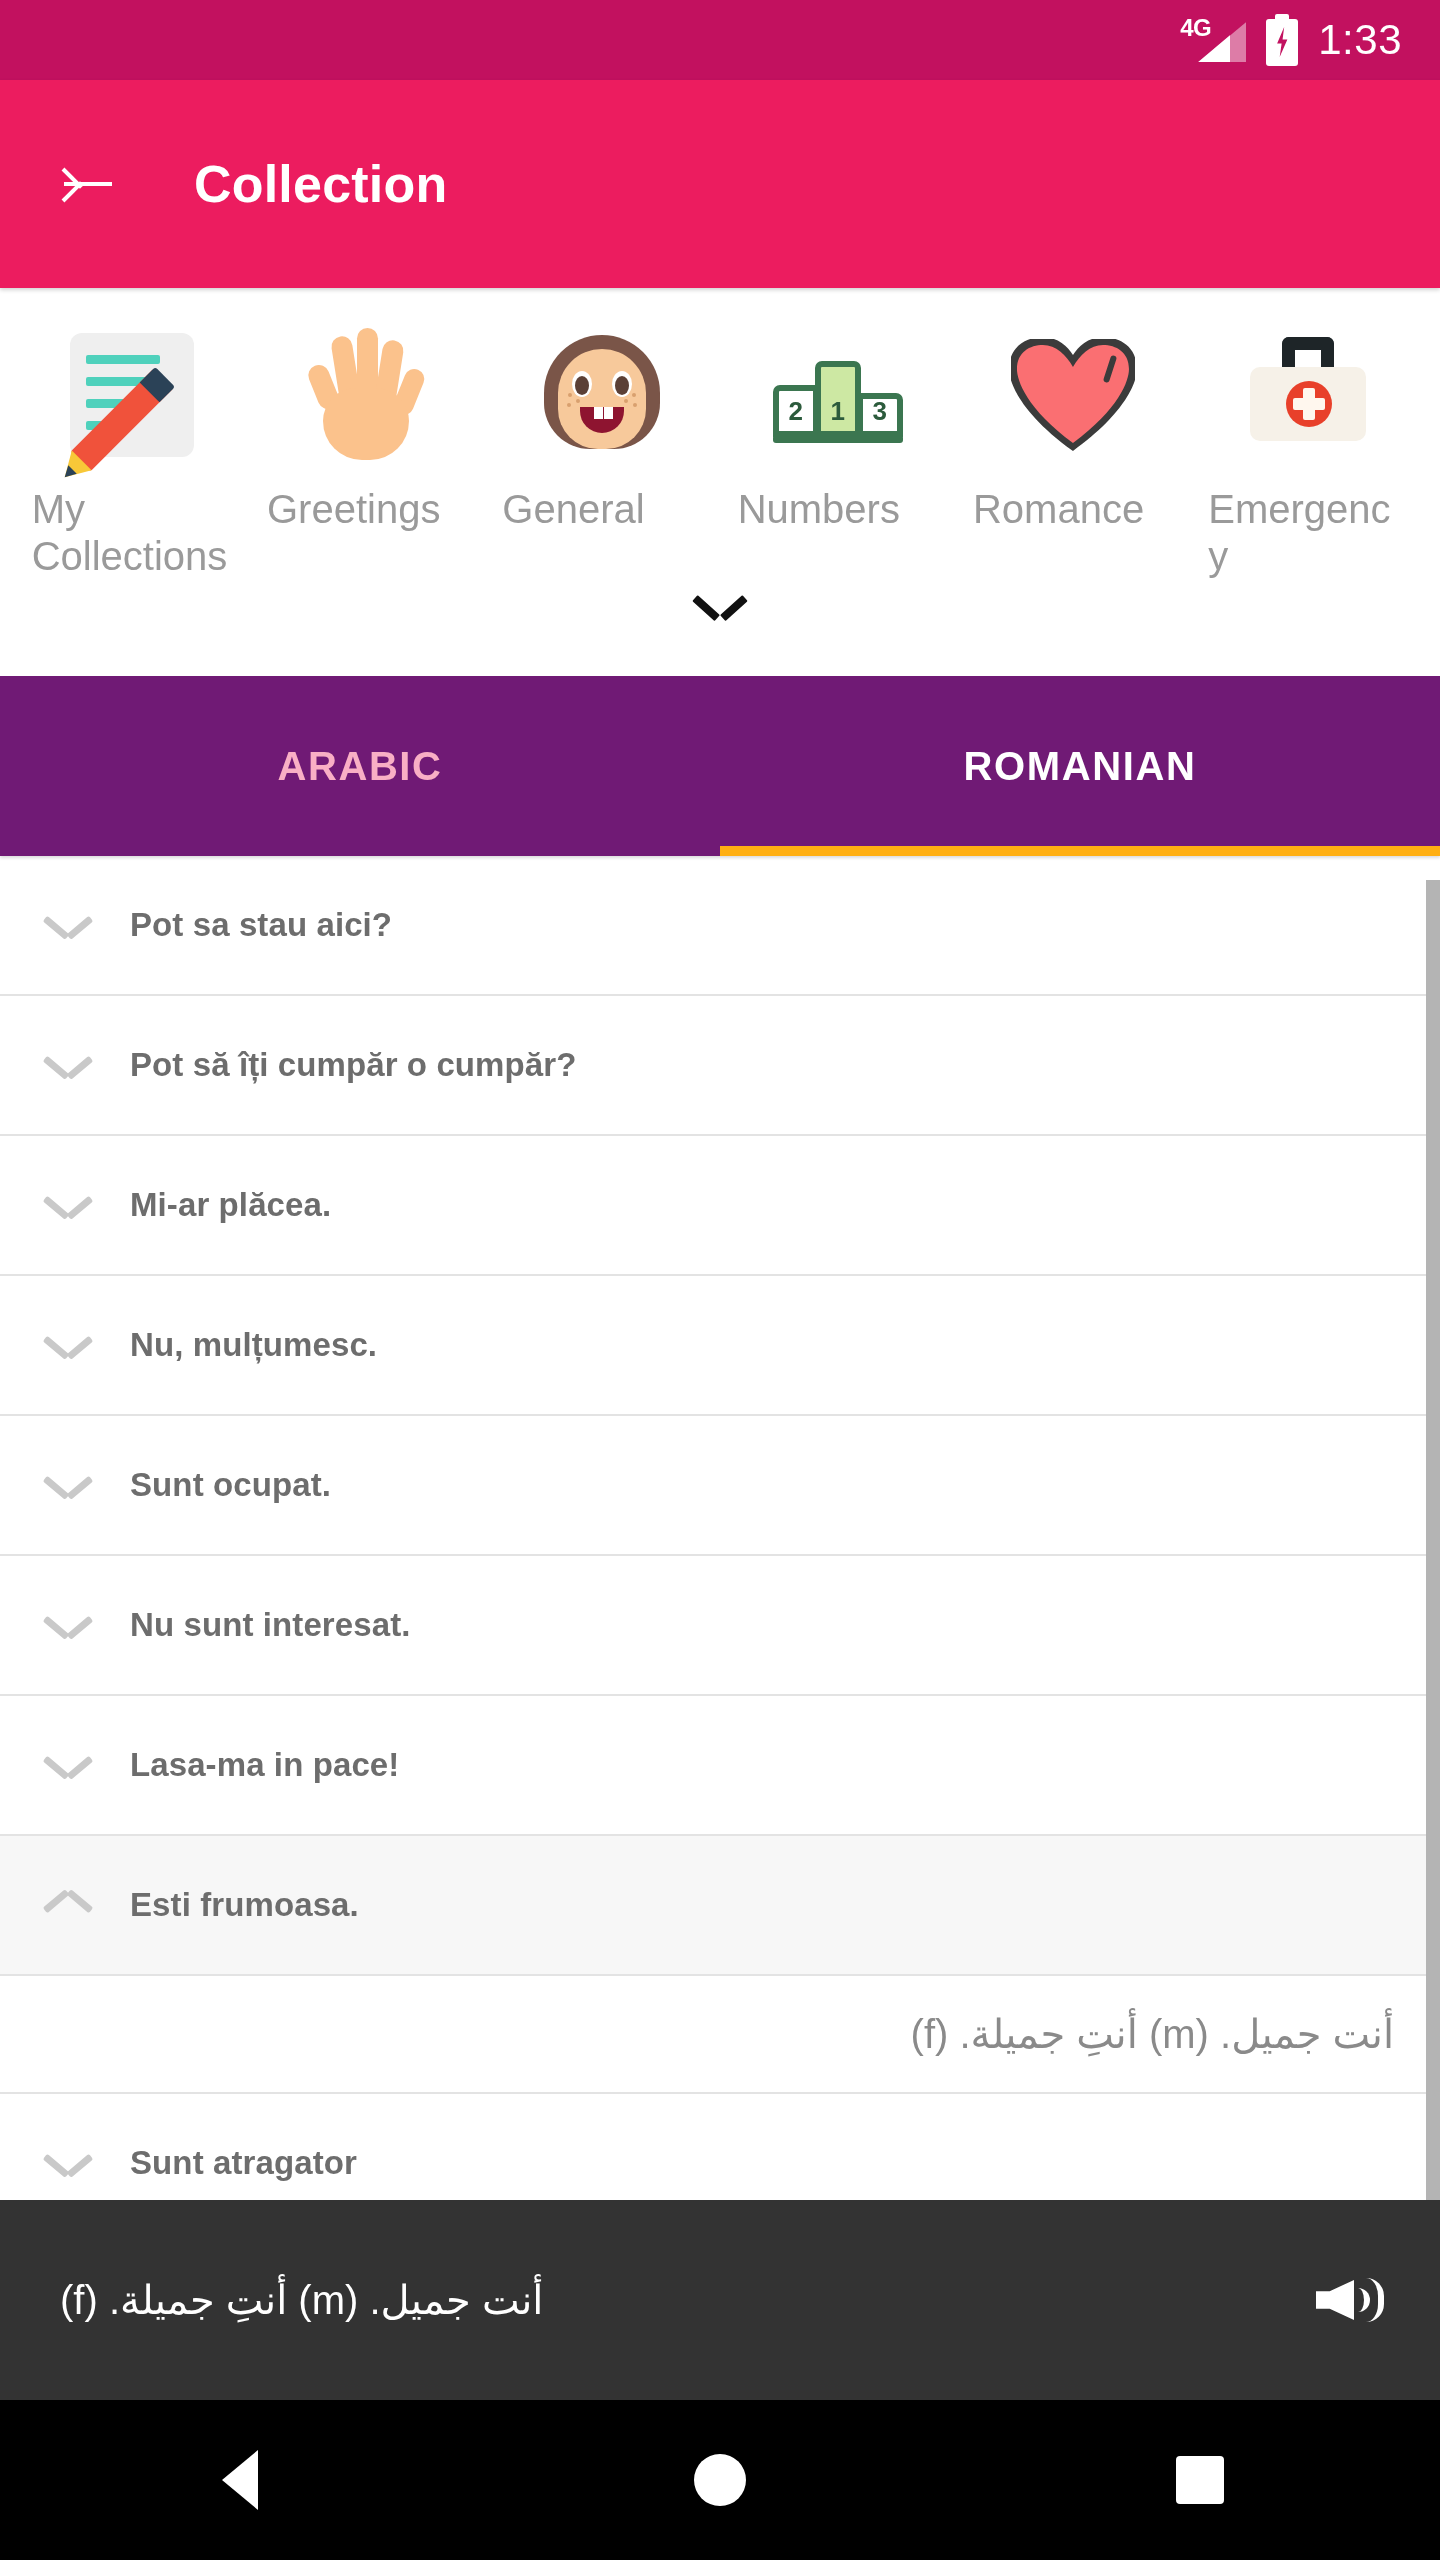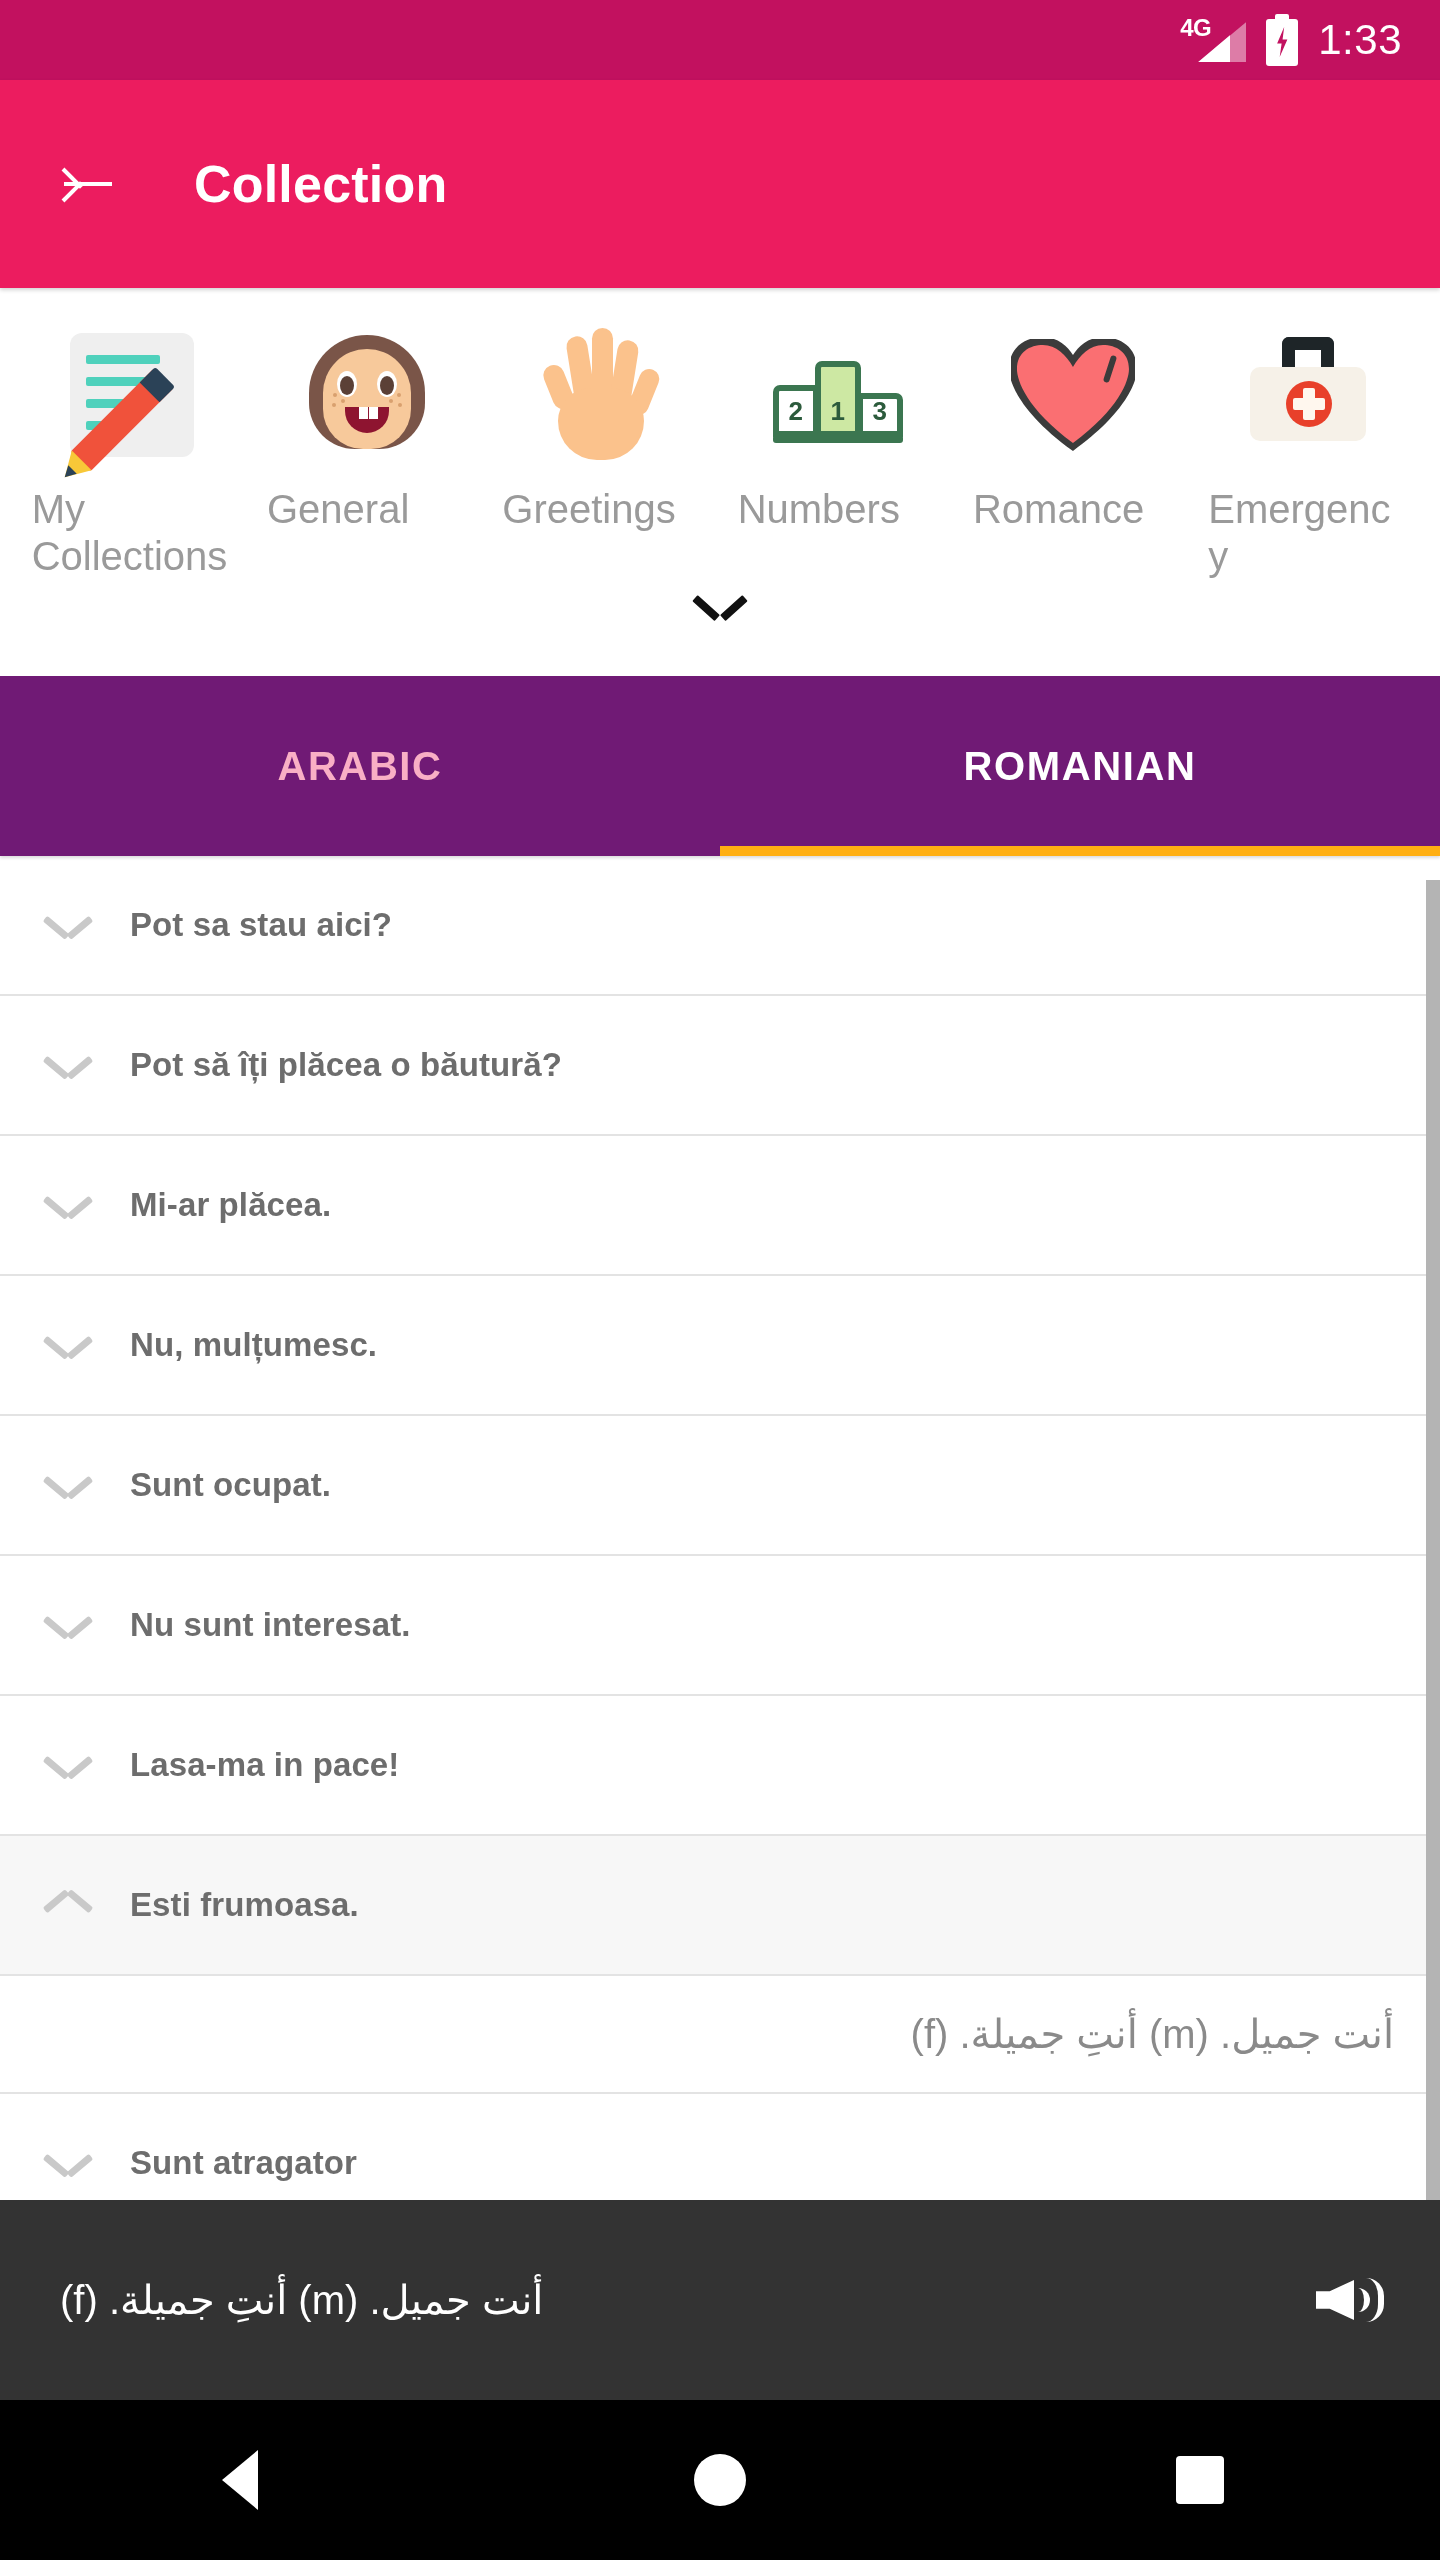--- a/index.html
+++ b/index.html
@@ -321,20 +321,34 @@
             <span class="ln"></span>
               <span class="ln"></span>
             <div class="pencil">
                 <span class="eraser"></span>
                 <span class="tip"></span>
                 <span class="lead"></span>
               </div>
           </div>
         </div>
         <div class="cat-label">My Collections</div>
+      </div>
+
+      <div class="cat">
+        <div class="cat-ico">
+          <div class="hand">
+            <span class="fng f1"></span>
+              <span class="fng f2"></span>
+              <span class="fng f3"></span>
+            <span class="fng f4"></span>
+              <span class="fng f5"></span>
+              <span class="palm"></span>
+          </div>
+        </div>
+        <div class="cat-label">Greetings</div>
       </div>
 
       <div class="cat">
         <div class="cat-ico">
           <div class="girl">
             <span class="hair"></span>
               <span class="face"></span>
             <span class="eye l"></span>
               <span class="eye r"></span>
             <span class="pupil l"></span>
@@ -348,34 +362,20 @@
             <span class="frk" style="right:28px;top:58px"></span>
             <span class="frk" style="right:36px;top:64px"></span>
             <span class="frk" style="right:27px;top:68px"></span>
           </div>
         </div>
         <div class="cat-label">General</div>
       </div>
 
       <div class="cat">
         <div class="cat-ico">
-          <div class="hand">
-            <span class="fng f1"></span>
-              <span class="fng f2"></span>
-              <span class="fng f3"></span>
-            <span class="fng f4"></span>
-              <span class="fng f5"></span>
-              <span class="palm"></span>
-          </div>
-        </div>
-        <div class="cat-label">Greetings</div>
-      </div>
-
-      <div class="cat">
-        <div class="cat-ico">
           <div class="podium">
             <div class="blk b2">2</div>
               <div class="blk b1">1</div>
               <div class="blk b3">3</div>
             <span class="base"></span>
           </div>
         </div>
         <div class="cat-label">Numbers</div>
       </div>
 
@@ -429,21 +429,21 @@
           <i class="r"></i>
         </span>
       <span class="row-text">Pot sa stau aici?</span>
     </div>
 
     <div class="row">
       <span class="chev down">
           <i class="l"></i>
           <i class="r"></i>
         </span>
-      <span class="row-text">Pot să îți plăcea o băutură?</span>
+      <span class="row-text">Pot să îți cumpăr o cumpăr?</span>
     </div>
 
     <div class="row">
       <span class="chev down">
           <i class="l"></i>
           <i class="r"></i>
         </span>
       <span class="row-text">Mi-ar plăcea.</span>
     </div>
 

